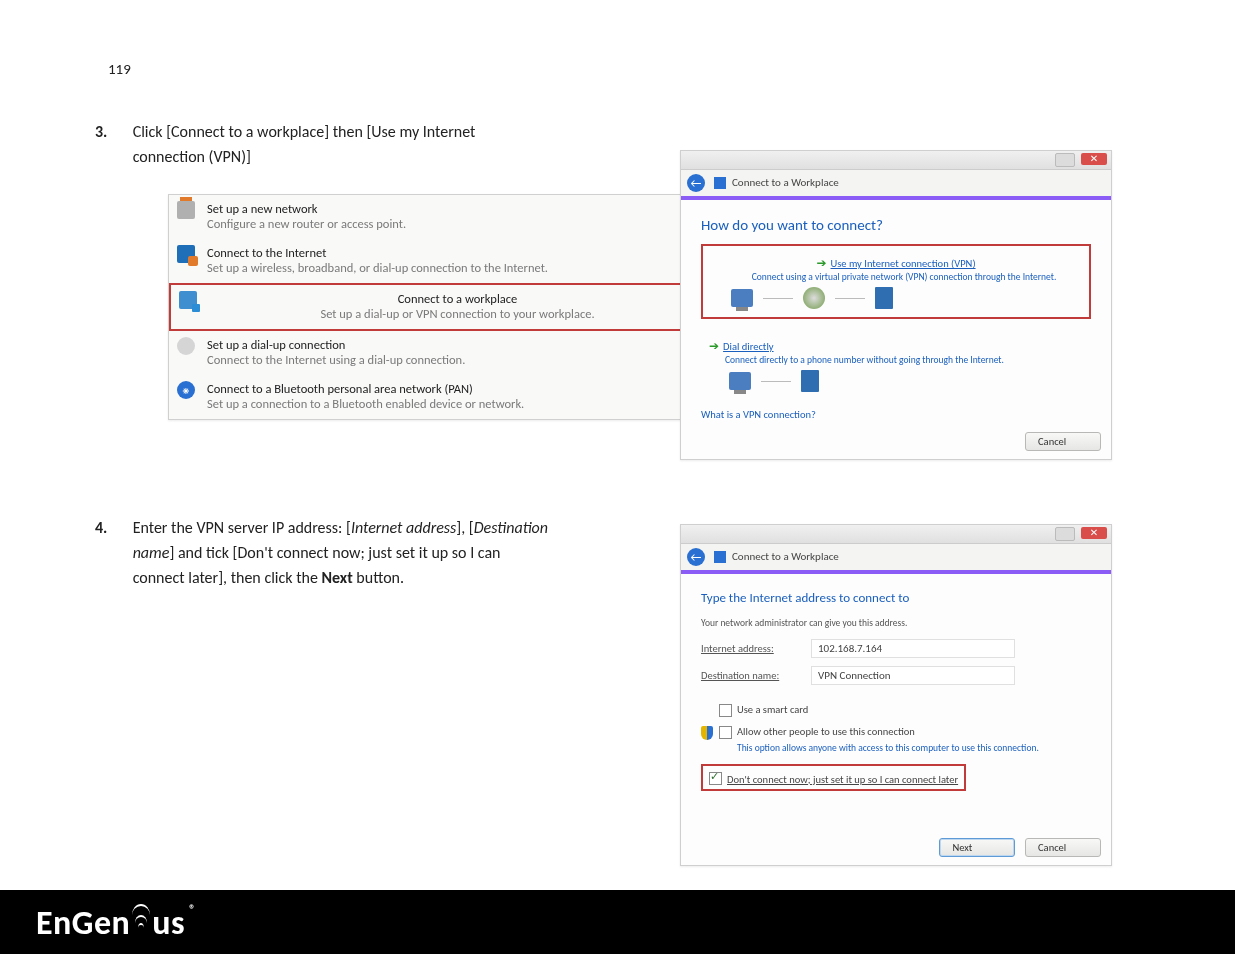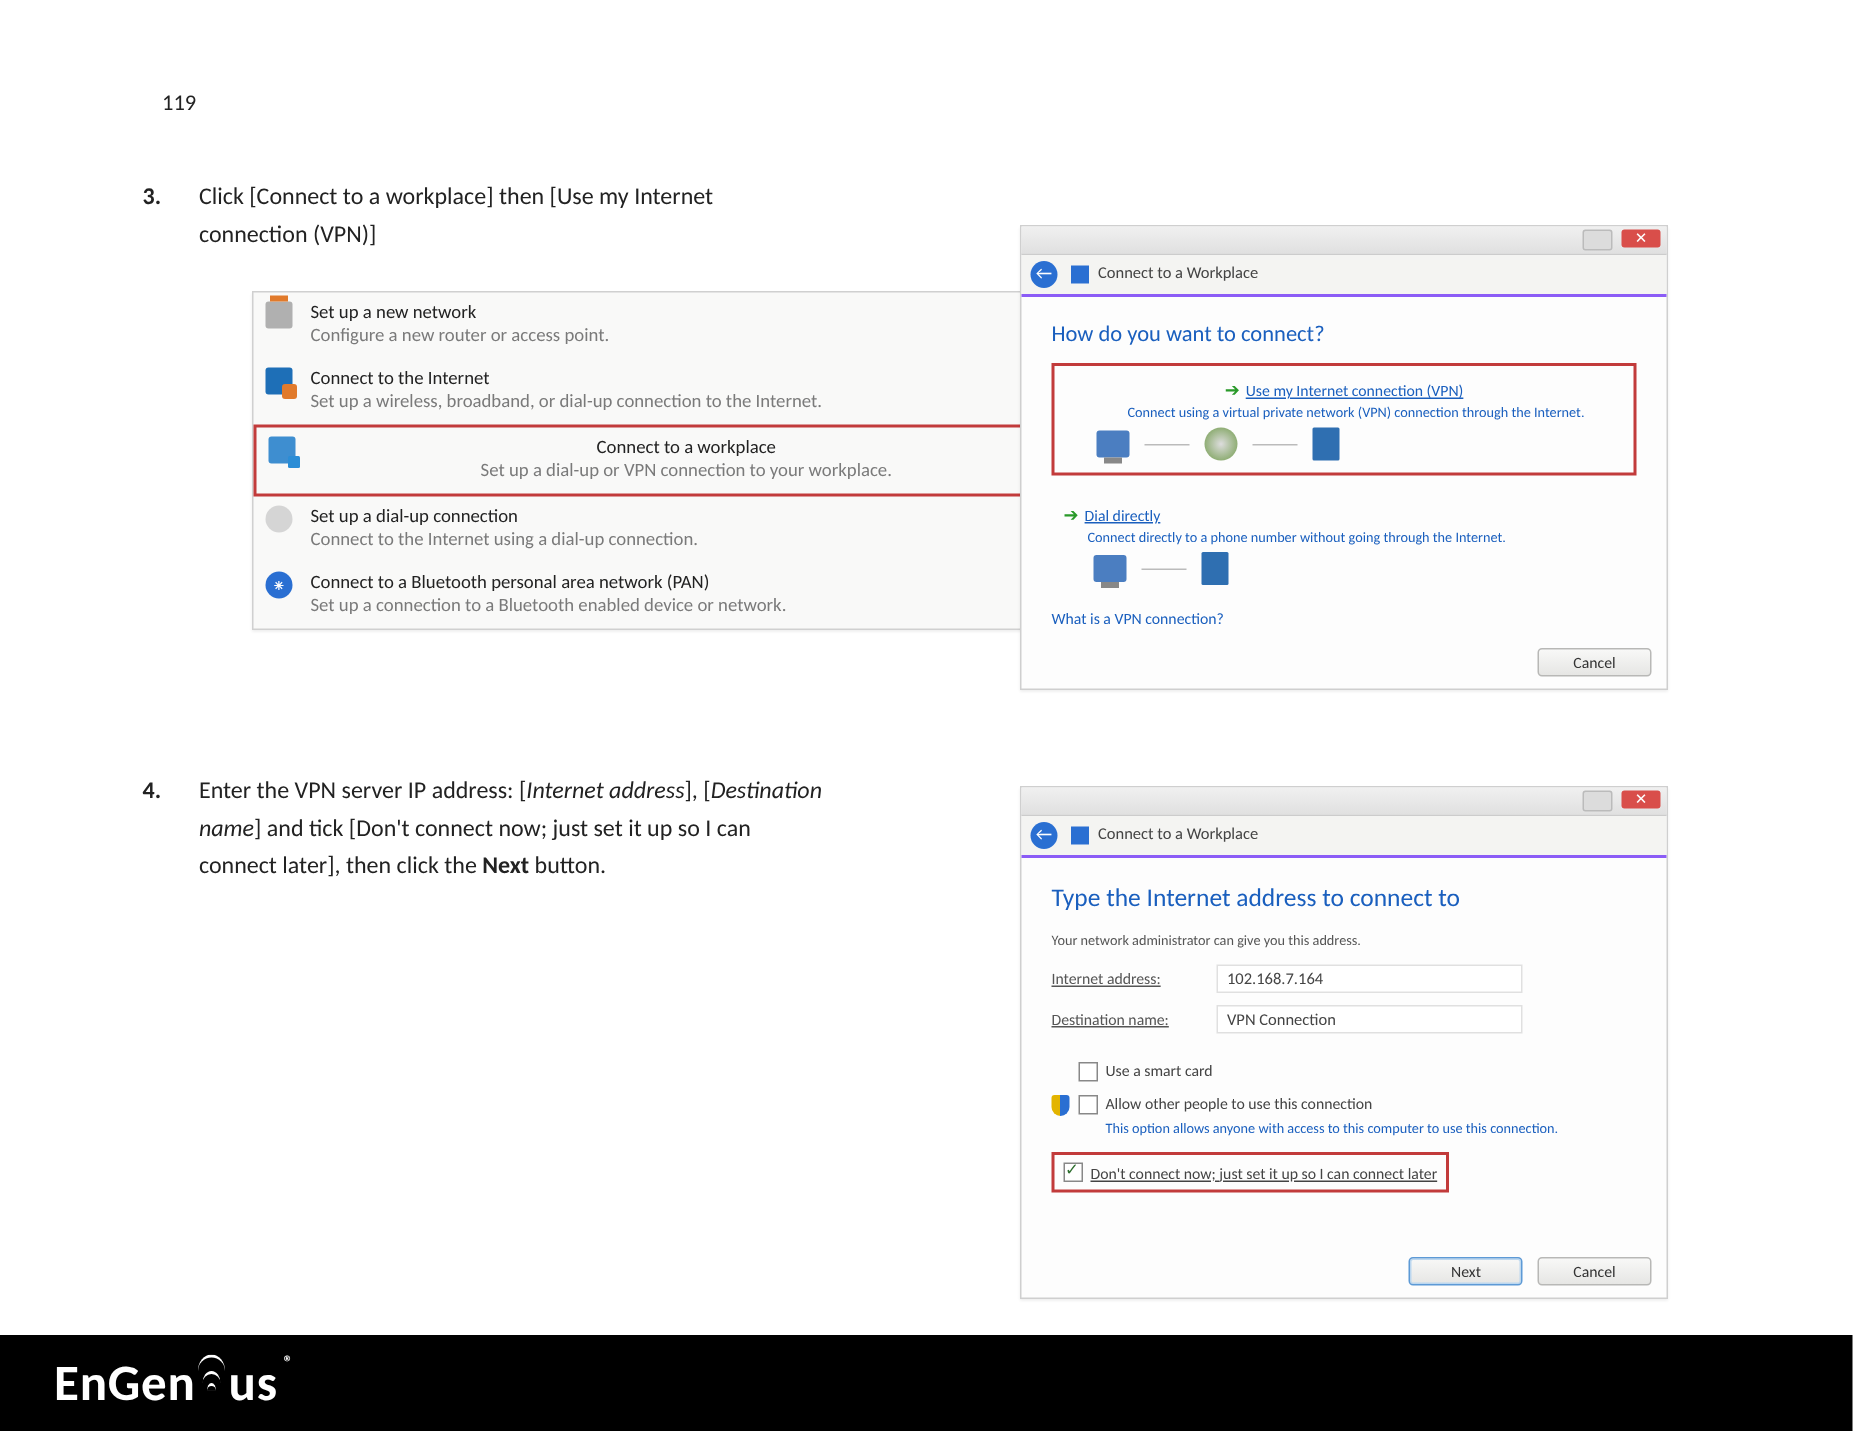--- a/index.html
+++ b/index.html
@@ -40,21 +40,21 @@
   .bold { font-weight: 700; }
   
   .shot {
     position: absolute;
     background: #f9f9f8;
     border: 1px solid #d0d0d0;
     box-shadow: 0 1px 2px rgba(0,0,0,.08);
   }
   .shot .hdr, .win .hdr {
     background: #f4f4f2;
-    border-bottom: 2px solid #8b5cf6;
+    border-bottom: 4px solid #8b5cf6;
     font-size: 11px;
     color: #444;
     padding: 4px 6px;
   }
   .mini-icon {
     display:inline-block; width:18px; height:18px; margin-right:8px; vertical-align:middle;
   }
   .mi-net { background:#1e6fb7; border-radius:2px; position:relative; }
   .mi-net:after{content:""; position:absolute; right:-3px; bottom:-3px; width:10px; height:10px; background:#e17a2b; border-radius:2px;}
   .mi-router { background:#b0b0b0; border-radius:2px; position:relative;}
@@ -85,21 +85,21 @@
   .win-top { height:18px; border-bottom:1px solid #ccc; background:linear-gradient(#f0f0f0,#e0e0e0); position:relative;}
   .close-x { position:absolute; right:4px; top:2px; width:26px; height:12px; background:#d94e4a; border-radius:2px; display:flex; align-items:center; justify-content:center; color:#fff; font-size:10px; line-height:10px;}
   .min-sq { position:absolute; right:36px; top:2px; width:18px; height:12px; background:#dcdcdc; border:1px solid #bbb; border-radius:2px;}
   .back-circle { width:18px; height:18px; border-radius:50%; background:#2a6fd2; color:#fff; display:inline-flex; align-items:center; justify-content:center; font-size:12px; margin-right:6px; vertical-align:middle;}
   .tiny-icon { display:inline-block; width:12px; height:12px; background:#2a6fd2; vertical-align:middle; margin-right:4px;}
   .link { color:#1a5fbe; }
   .small { font-size:10.5px; }
   .smaller { font-size:9.5px; }
   .btn7 {
     display:inline-block; min-width:50px; padding:2px 12px; font-size:10.5px;
-    background:linear-gradient(#f8f8f7,#e6e6e4); border:1px solid #b8b8b6; border-radius:3px; color:#333; text-align:center;
+    background:linear-gradient(#f8f8f7,#e6e6e4); border:1px solid #b8b8b6; border-radius:3px; color:#333; text-align:left;
   }
   .btn7.blue { border:1px solid #5d9ad6; box-shadow:0 0 0 1px #bcd7ef inset; }
   .field {
     background:#fff; border:1px solid #e0e0e0; padding:2px 6px; font-size:11px; color:#444;
   }
   .chk { display:inline-block; width:11px; height:11px; border:1px solid #888; background:#fff; vertical-align:middle; margin-right:5px; position:relative;}
   .chk.checked:after { content:"✓"; position:absolute; left:0; top:-3px; font-size:11px; color:#2f6f2f;}
   .icon-row { display:flex; align-items:center; gap:10px; padding:4px 0 6px 20px;}
   .dash { width:30px; border-top:1px solid #bbb; }
   .globe { width:22px; height:22px; border-radius:50%; background:radial-gradient(#ddd,#6f9a4a); }
@@ -220,21 +220,21 @@
   <div class="win-top">
     <span class="min-sq"></span>
     <span class="close-x">✕</span>
   </div>
   <div class="hdr">
     <span class="back-circle">←</span>
     <span class="tiny-icon"></span>
     <span>Connect to a Workplace</span>
   </div>
   <div class="q2-body">
-    <div class="link" style="font-size:17px; margin:6px 0 12px 0;">Type the Internet address to connect to</div>
+    <div class="link" style="font-size:13px; margin:6px 0 12px 0;">Type the Internet address to connect to</div>
     <div class="smaller" style="color:#555; margin-bottom:10px;">Your network administrator can give you this address.</div>
 
     <div style="display:flex; align-items:center; margin-bottom:8px;">
       <div class="small" style="width:110px; text-decoration:underline; color:#555;">Internet address:</div>
       <div class="field" style="width:190px;">102.168.7.164</div>
     </div>
     <div style="display:flex; align-items:center; margin-bottom:18px;">
       <div class="small" style="width:110px; text-decoration:underline; color:#555;">Destination name:</div>
       <div class="field" style="width:190px;">VPN Connection</div>
     </div>

